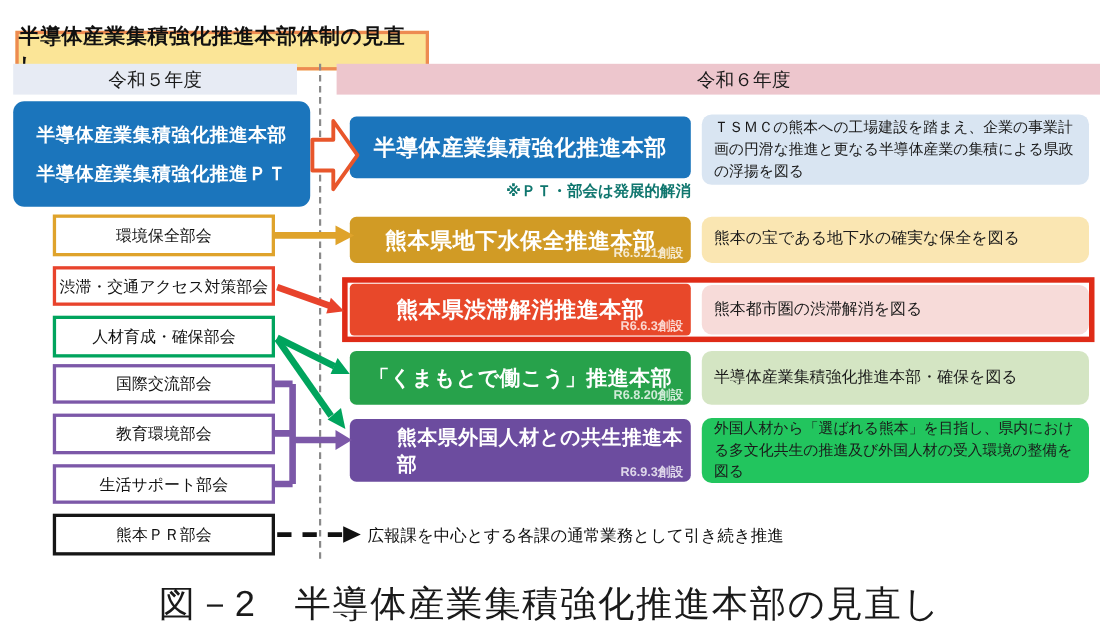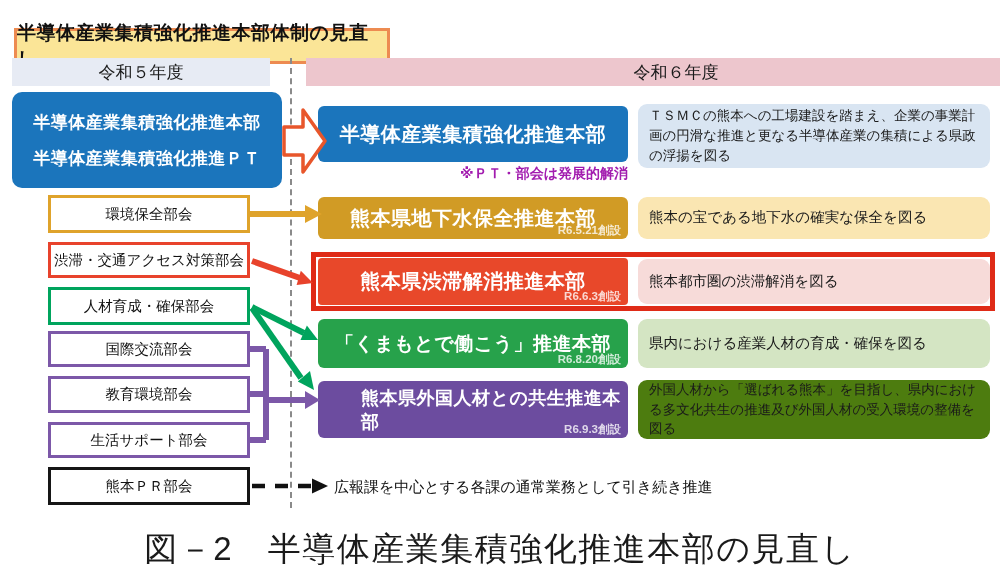--- a/index.html
+++ b/index.html
@@ -50,23 +50,23 @@
   }
   .desc{
     left:638px;width:352px;border-radius:9px;
     display:flex;align-items:center;padding:4px 11px;
     font-size:13.5px;line-height:1.48;color:#1a1a1a;font-family:Liberation Serif, serif;
   }
   .bg-blue{background:#1B75BC;}  .d-blue{background:#D9E5F2;}
   .bg-gold{background:#D19B25;}  .d-yellow{background:#FAE6B2;}
   .bg-red{background:#E8482A;}   .d-pink{background:#F7DBD9;}
   .bg-green{background:#27A24B;} .d-green{background:#D4E5C3;}
-  .bg-purple{background:#6C4C9F;padding-left:43px;}.d-lblue{background:#4d7c0f;}
+  .bg-purple{background:#6C4C9F;padding-left:43px;}.d-lblue{background:#22c55e;}
   .red-frame{left:311px;top:252px;width:684px;height:59px;border:5px solid #DF2B17;background:#fff;}
-  .pt-note{left:318px;top:165px;width:310px;text-align:right;font-size:14px;font-weight:bold;color:#a21caf;}
+  .pt-note{left:318px;top:165px;width:310px;text-align:right;font-size:14px;font-weight:bold;color:#0f766e;}
   .pr-note{left:334px;top:478px;font-size:15px;color:#111;}
   
   .caption{
     left:0;top:527px;width:1000px;text-align:center;
     font-size:33px;color:#1a1a1a;letter-spacing:1.5px;font-weight:500;
   }
   svg.overlay{position:absolute;left:0;top:0;pointer-events:none;z-index:6;}
 </style>
 </head>
 <body>
@@ -138,21 +138,21 @@
   </div>
   <div class="abs desc d-pink" style="top:259px;height:45px;font-size:14.5px;z-index:2;">
     <span>熊本都市圏の渋滞解消を図る</span>
   </div>
 
   <div class="abs row-label bg-green" style="top:319px;height:49px;font-size:19px;">
     <span>「くまもとで働こう」推進本部</span>
     <span class="est">R6.8.20創設</span>
   </div>
   <div class="abs desc d-green" style="top:319px;height:49px;font-size:14.5px;">
-    <span>県内における産業人材の育成・確保を図る</span>
+    <span>半導体産業集積強化推進本部・確保を図る</span>
   </div>
 
   <div class="abs row-label bg-purple" style="top:381px;height:57px;font-size:18px;">
     <span>熊本県外国人材との共生推進本部</span>
     <span class="est">R6.9.3創設</span>
   </div>
   <div class="abs desc d-lblue" style="top:380px;height:59px;">
     <span>外国人材から「選ばれる熊本」を目指し、県内における多文化共生の推進及び外国人材の受入環境の整備を図る</span>
   </div>
 

